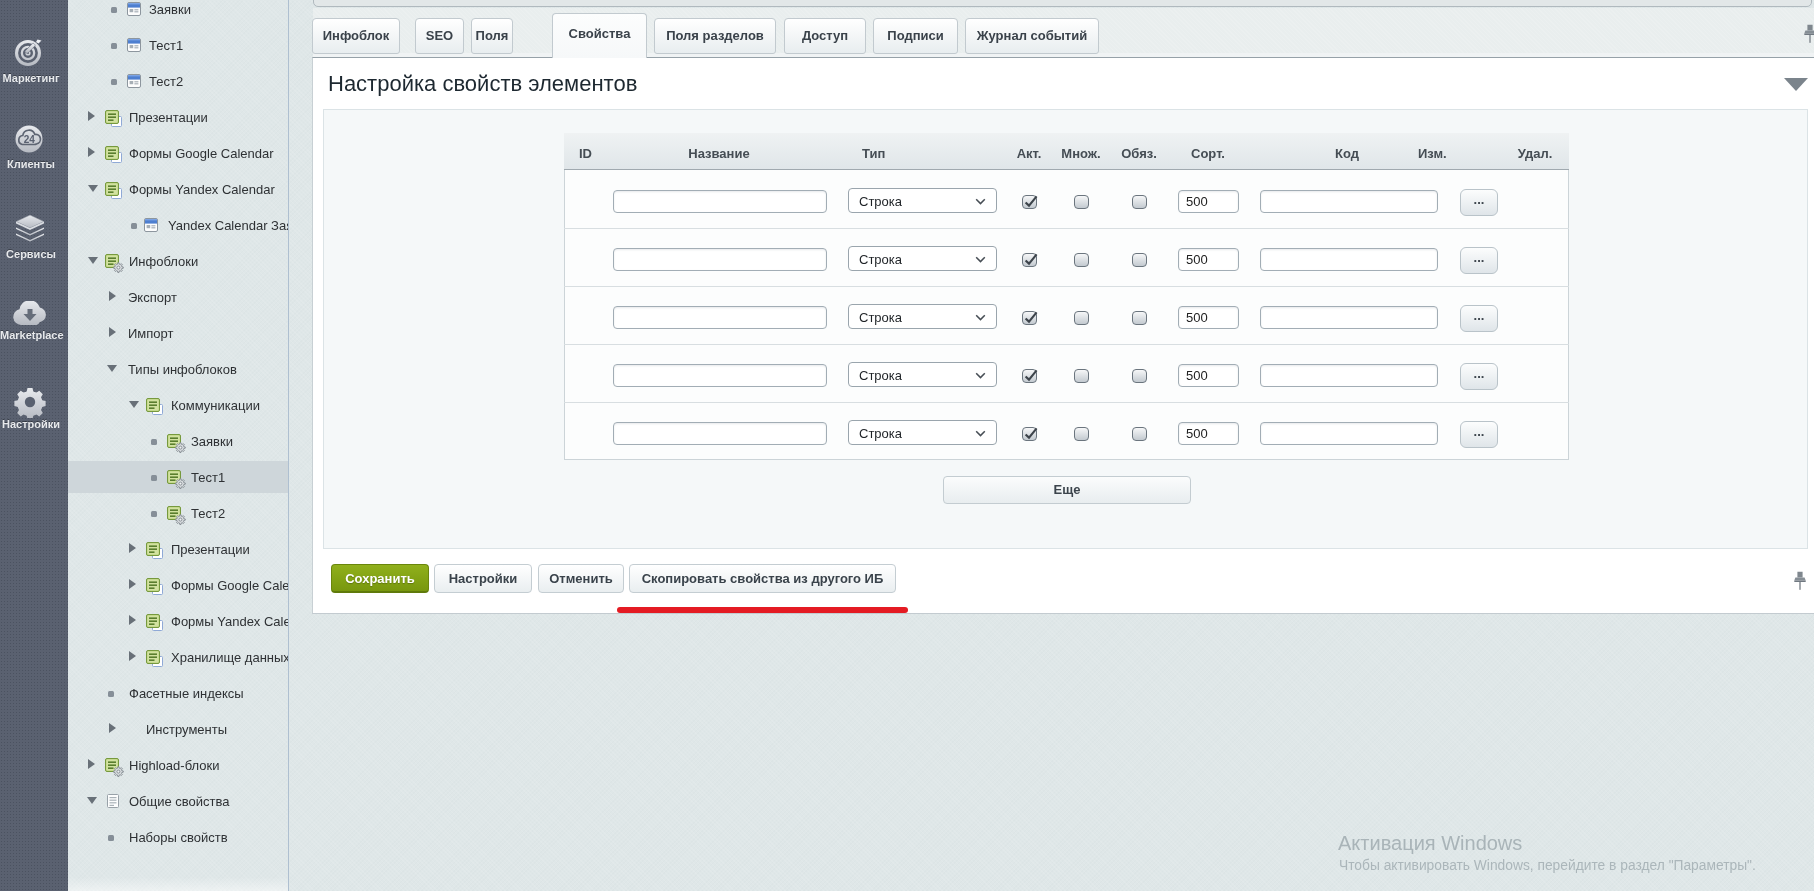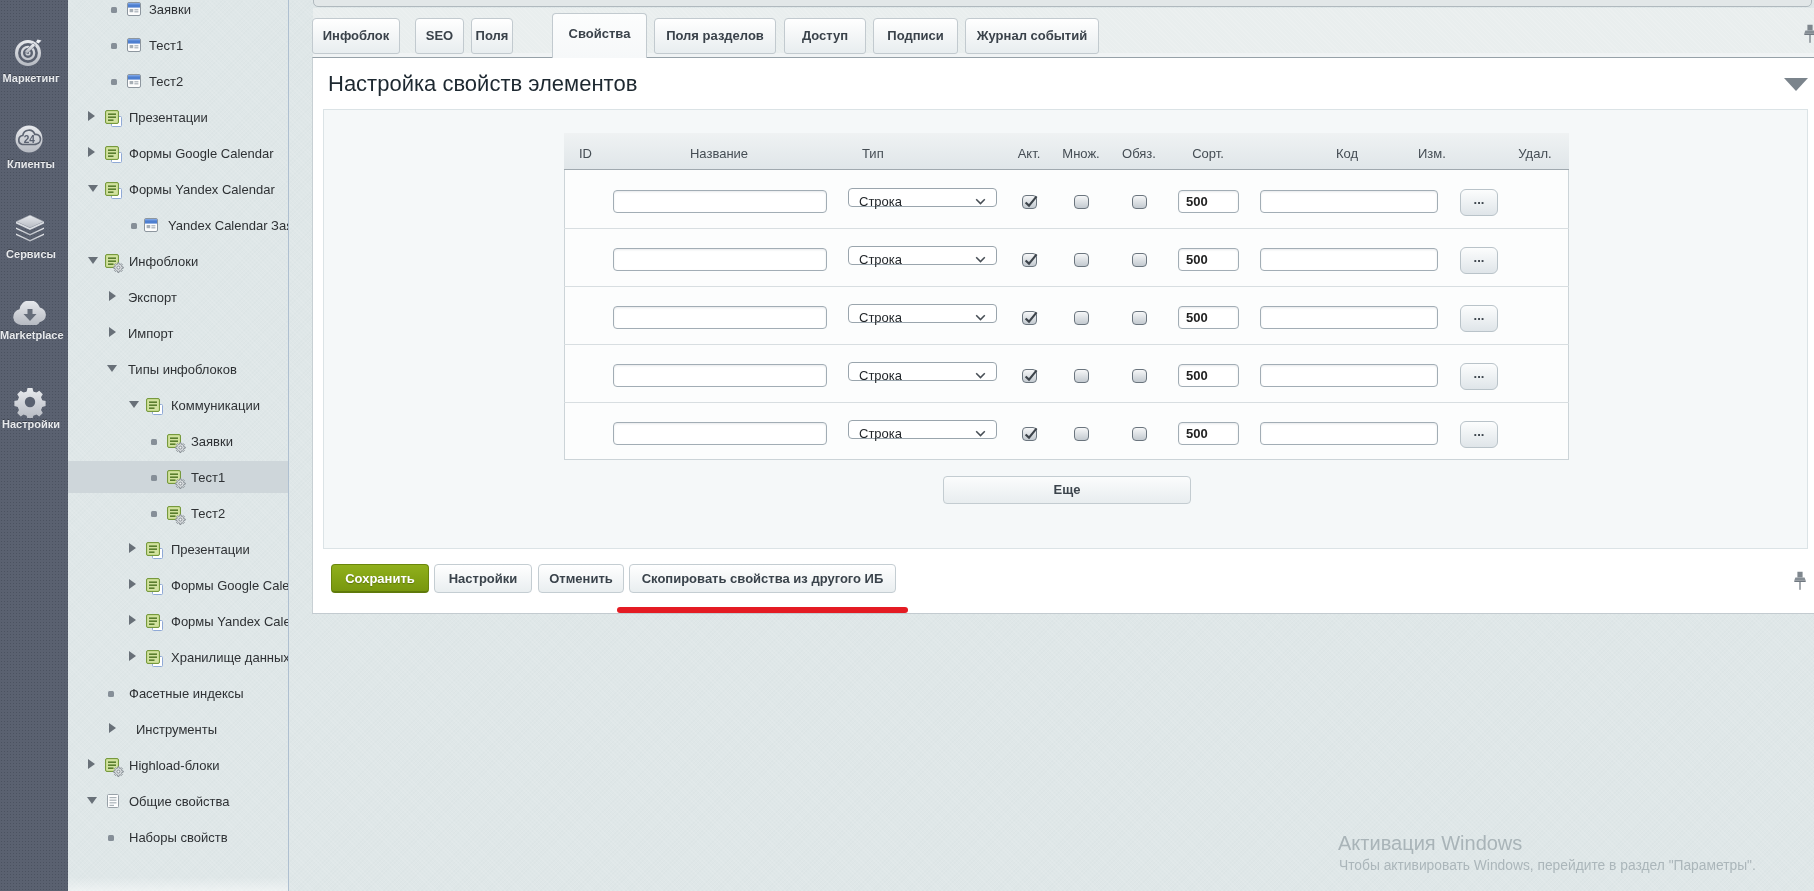--- a/index.html
+++ b/index.html
@@ -35,27 +35,27 @@
 .tab { position:absolute; top:18px; height:36px; background:linear-gradient(#ffffff,#e8edef); border:1px solid #c2cacf; border-radius:4px 4px 3px 3px; font-size:13px; font-weight:bold; color:#3a424a; text-align:center; line-height:34px; }
 .tab.active { top:13px; height:45px; background:linear-gradient(#fcfdfd,#f6f8f9); border-bottom:none; border-radius:4px 4px 0 0; line-height:40px; z-index:3; }
 #panel { position:absolute; left:312px; top:57px; width:1502px; height:557px; background:#ffffff; border-top:1px solid #96a1a8; border-left:1px solid #c8d0d4; border-bottom:1px solid #c3cbd0; z-index:2; }
 #title { position:absolute; left:328px; top:71px; font-size:22px; color:#1d2830; z-index:4; }
 #collapse { position:absolute; left:1784px; top:78px; width:0; height:0; border-top:13px solid #7b848c; border-left:12px solid transparent; border-right:12px solid transparent; z-index:4; }
 #subpanel { position:absolute; left:323px; top:109px; width:1485px; height:440px; background:#f5f8f9; border:1px solid #dbe3e6; z-index:3; }
 
 
 #tbl { position:absolute; left:564px; top:133px; width:1005px; height:327px; background:#fcfdfd; border:1px solid #ccd4d8; z-index:4; }
 #thead { position:absolute; left:564px; top:133px; width:1005px; height:37px; background:linear-gradient(#eff2f3,#e0e6e9); border-bottom:1px solid #a0a9af; z-index:5; }
-.hl { position:absolute; top:13px; font-size:13px; font-weight:normal; color:#454d54; }
+.hl { position:absolute; top:13px; font-size:13px; font-weight:bold; color:#454d54; }
 .rowsep { position:absolute; left:564px; width:1005px; height:1px; background:#d8dee1; z-index:5; }
 .inp { position:absolute; height:23px; border:1px solid #a2adb5; border-radius:4px; background:#fff; font-family:"Liberation Sans",sans-serif; font-size:13px; color:#222; padding:0 7px; z-index:6; box-shadow:inset 0 1px 2px rgba(120,135,145,.18); }
 .inp.name { width:214px; }
-.inp.sort { width:61px;font-weight:bold; }
+.inp.sort { width:61px; }
 .inp.code { width:178px; }
-.sel-box { position:absolute; width:149px; height:19px; border:1px solid #9aa5ad; border-radius:4px; background:#fff; font-size:13px; color:#1e2226; line-height:24px; padding-left:10px; padding-top:1px; z-index:6; }
+.sel-box { position:absolute; width:149px; height:25px; border:1px solid #9aa5ad; border-radius:4px; background:#fff; font-size:13px; color:#1e2226; line-height:24px; padding-left:10px; padding-top:1px; z-index:6; }
 .sel-box .chev { position:absolute; right:10px; top:9px; }
 .cb { position:absolute; width:15px; height:14px; border:1px solid #6b757e; border-radius:4px; background:linear-gradient(#f6f7f8,#c3cad0); z-index:6; }
 .cb.ck svg { position:absolute; left:0px; top:-1.5px; }
 .dots-btn { position:absolute; width:38px; height:27px; background:linear-gradient(#fcfdfd,#dfe5e9); border:1px solid #b9c3c9; border-radius:6px; font-size:13px; font-weight:bold; color:#3c444c; text-align:center; line-height:20px; z-index:6; }
 #more { position:absolute; left:943px; top:476px; width:248px; height:28px; background:linear-gradient(#fbfcfc,#e8edef); border:1px solid #c3ccd1; border-radius:4px; font-size:13px; font-weight:bold; color:#3c444c; text-align:center; line-height:26px; z-index:5; }
 
 
 .btn { position:absolute; top:564px; height:29px; border-radius:4px; font-size:13px; font-weight:bold; text-align:center; z-index:5; }
 #b-save { left:331px; width:98px; background:linear-gradient(#90b01c,#78970e); border:1px solid #6a860c; border-bottom:2px solid #5f7a0a; color:#fff; line-height:27px; text-shadow:0 1px 1px rgba(0,0,0,.25); }
 .btn.gray { background:linear-gradient(#ffffff,#e9eef0); border:1px solid #c4cdd2; color:#3a434b; line-height:27px; }
@@ -274,21 +274,21 @@
         <rect x="0.5" y="0.5" width="13" height="13" rx="1.5" fill="#b9d07c" stroke="#76993d"></rect>
         <rect x="1.4" y="1.4" width="11.2" height="11.2" rx="1" fill="#d2e2a0"></rect>
         <rect x="3" y="3.4" width="8" height="1.6" fill="#5a7e2e"></rect>
         <rect x="3" y="6.4" width="8" height="1.6" fill="#5a7e2e"></rect>
         <rect x="3" y="9.4" width="5.5" height="1.6" fill="#5a7e2e"></rect>
       </svg></div>
 <div class="tt" style="left:103px;top:650px">Хранилище данных</div>
 <div class="dot" style="left:40px;top:691px"></div>
 <div class="tt" style="left:61px;top:686px">Фасетные индексы</div>
 <div class="arr-r" style="left:41px;top:723px"></div>
-<div class="tt" style="left:68px;top:722px">Инструменты</div>
+<div class="tt" style="left:78px;top:722px">Инструменты</div>
 <div class="arr-r" style="left:20px;top:759px"></div>
 <div class="ticon" style="left:37px;top:758px"><svg width="20" height="20" viewBox="0 0 20 20">
         <rect x="0.5" y="0.5" width="13" height="13" rx="1.5" fill="#b9d07c" stroke="#76993d"></rect>
         <rect x="1.4" y="1.4" width="11.2" height="11.2" rx="1" fill="#d2e2a0"></rect>
         <rect x="3" y="3.4" width="8" height="1.6" fill="#5a7e2e"></rect>
         <rect x="3" y="6.4" width="8" height="1.6" fill="#5a7e2e"></rect>
         <rect x="3" y="9.4" width="5.5" height="1.6" fill="#5a7e2e"></rect>
         <path d="M12.79 8.74 L14.01 8.74 L14.32 10.22 L15.13 10.56 L16.40 9.73 L17.27 10.60 L16.44 11.87 L16.78 12.68 L18.26 12.99 L18.26 14.21 L16.78 14.52 L16.44 15.33 L17.27 16.60 L16.40 17.47 L15.13 16.64 L14.32 16.98 L14.01 18.46 L12.79 18.46 L12.48 16.98 L11.67 16.64 L10.40 17.47 L9.53 16.60 L10.36 15.33 L10.02 14.52 L8.54 14.21 L8.54 12.99 L10.02 12.68 L10.36 11.87 L9.53 10.60 L10.40 9.73 L11.67 10.56 L12.48 10.22 Z" fill="#d8dcdf" stroke="#81898f" stroke-width="0.9"></path>
         <circle cx="13.4" cy="13.6" r="1.5" fill="#eff1f2" stroke="#81898f" stroke-width="0.9"></circle>
       </svg></div>

